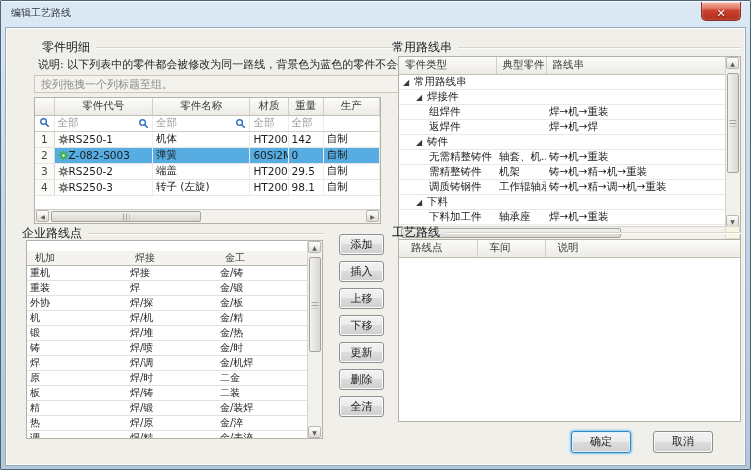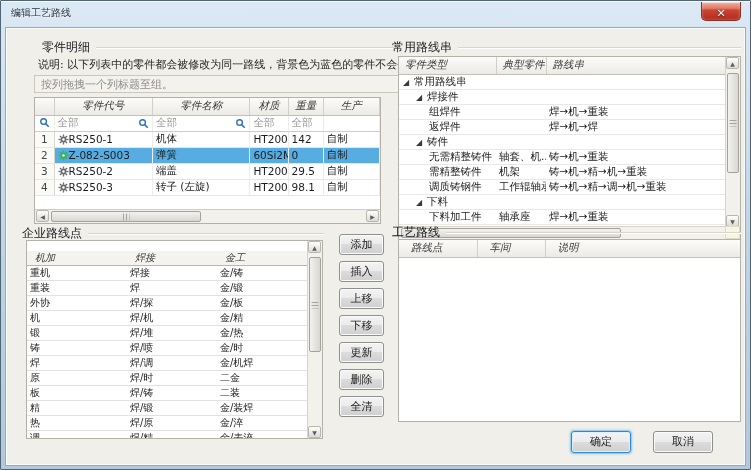--- a/index.html
+++ b/index.html
@@ -25,21 +25,21 @@
   .gcap::after{content:"";flex:1;height:1px;background:#d9d5ca;box-shadow:0 1px 0 #fdfdfb;}
 
   .note{position:absolute;font-size:11px;color:#1e1e1e;white-space:nowrap;}
   .hintbox{position:absolute;border:1px solid #cbc7bd;background:#f3f2ec;color:#8d8d8d;
     font-size:11px;padding:2px 6px;line-height:13px;}
 
   .gridbox{position:absolute;border:1px solid #b4b1a8;background:#fff;overflow:hidden;}
   table.grid{border-collapse:collapse;table-layout:fixed;width:100%;font-size:10.5px;color:#1c1c1c;}
   table.grid th{font-weight:normal;text-align:center;background:linear-gradient(#fbfbfa,#eceae5);
     border-right:1px solid #d2cfc7;border-bottom:1px solid #c3c0b8;height:17px;padding:0 2px;
-    overflow:hidden;white-space:nowrap;color:#3a3a3a;font-style:italic;}
+    overflow:hidden;white-space:nowrap;color:#3a3a3a;}
   table.grid td{border-bottom:1px solid #e7e6e2;padding:0 3px;height:16px;overflow:hidden;
     white-space:nowrap;vertical-align:middle;}
   table.grid tr.filter td{border-bottom:1px solid #cfccc4;background:#fff;}
   .filter-cell{display:flex;align-items:center;justify-content:space-between;gap:14px;}
   .filter-cell .ph{color:#9b9b9b;}
   #parts-table td{border-right:1px solid #eeede9;}
   #parts-table td.num{background:#fafaf7;text-align:center;color:#444;border-right:1px solid #d8d5cd;}
   tr.sel td{background:#57ade2;}
   tr.sel td.num{background:#fafaf7;}
   .codecell{display:flex;align-items:center;}

